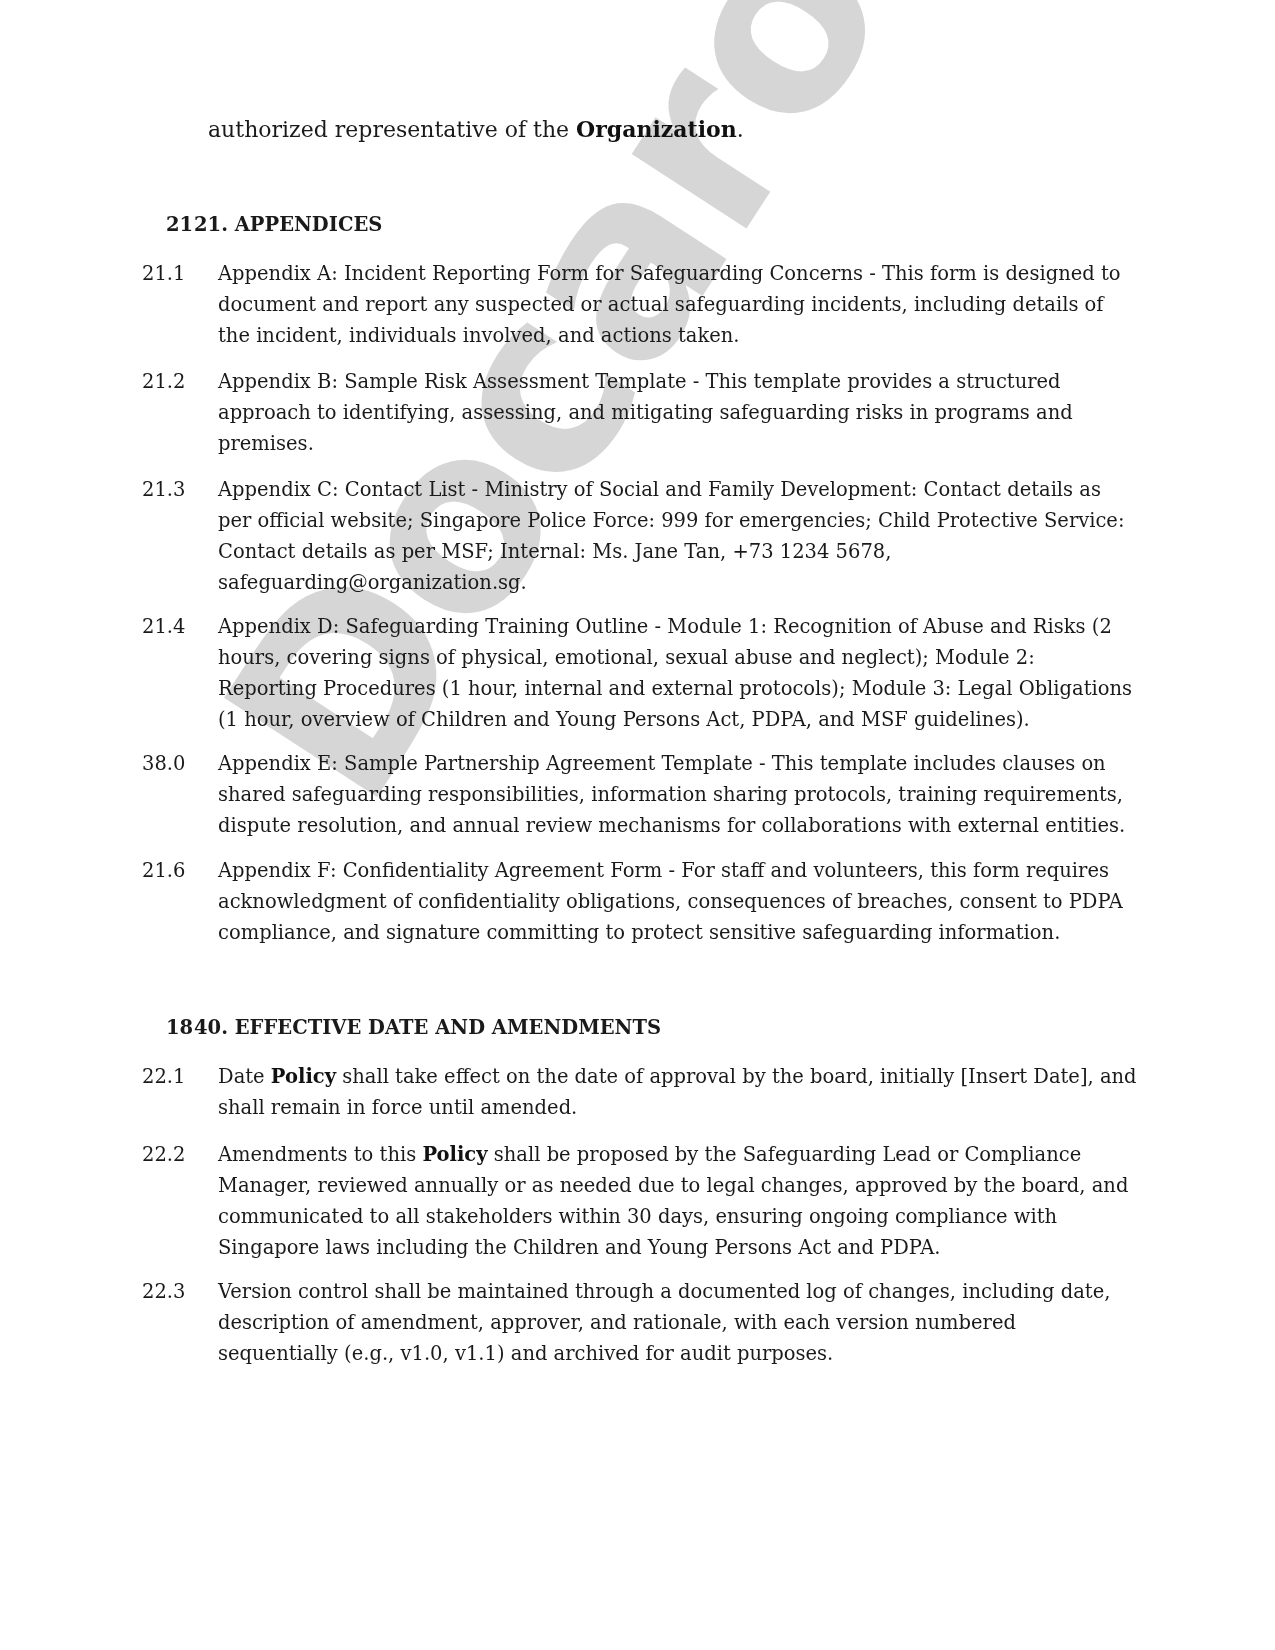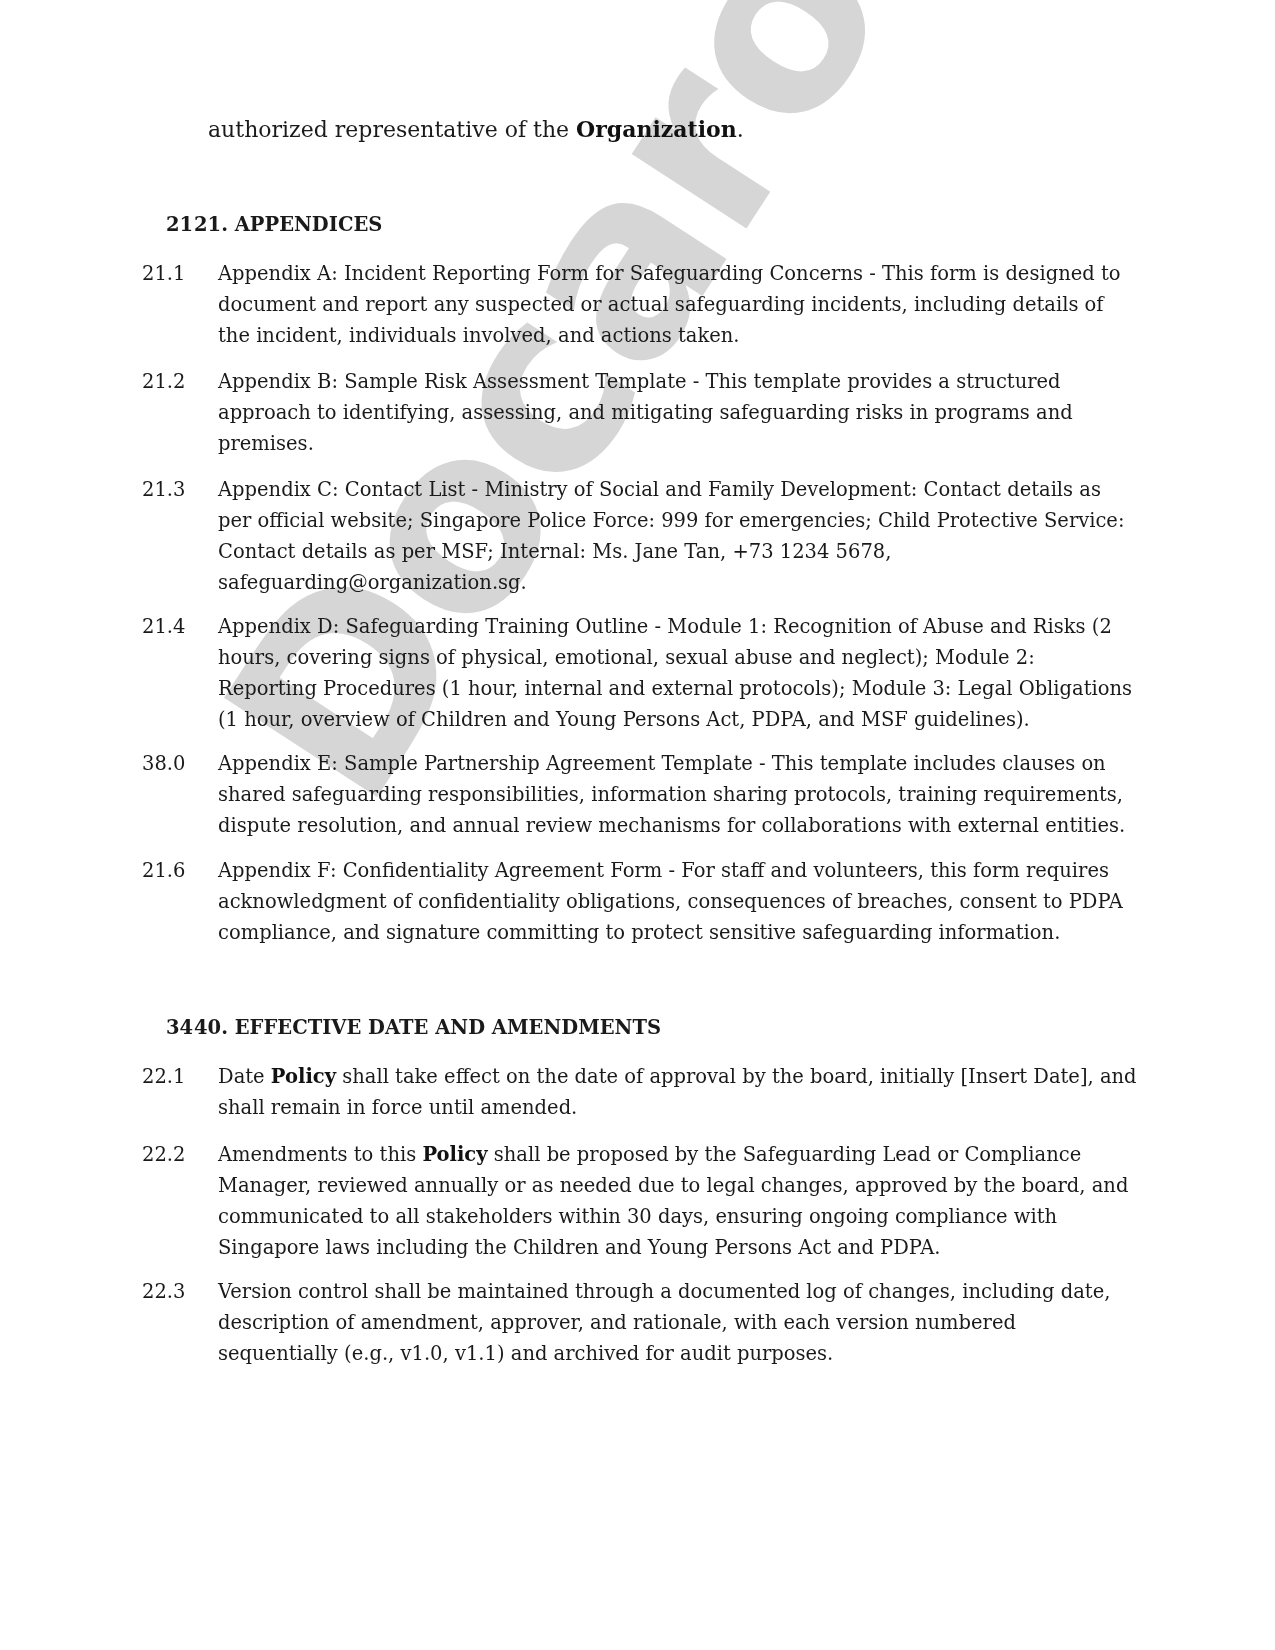--- a/index.html
+++ b/index.html
@@ -55,21 +55,21 @@
     <div class="clause" style="top:748px;">
       <span class="num">38.0</span>
       <span class="text">Appendix E: Sample Partnership Agreement Template - This template includes clauses on shared safeguarding responsibilities, information sharing protocols, training requirements, dispute resolution, and annual review mechanisms for collaborations with external entities.</span>
     </div>
     <div class="clause" style="top:855px;">
       <span class="num">21.6</span>
       <span class="text">Appendix F: Confidentiality Agreement Form - For staff and volunteers, this form requires acknowledgment of confidentiality obligations, consequences of breaches, consent to PDPA compliance, and signature committing to protect sensitive safeguarding information.</span>
     </div>
 
     <div class="heading" style="top:1016px;">
-      <span class="num">34</span>
+      <span class="num">18</span>
       <span class="title">40. EFFECTIVE DATE AND AMENDMENTS</span>
     </div>
 
     <div class="clause" style="top:1061px;">
       <span class="num">22.1</span>
       <span class="text"><span>Date </span><b>Policy</b><span> shall take effect on the date of approval by the board, initially [Insert Date], and shall remain in force until amended.</span></span>
     </div>
     <div class="clause" style="top:1139px;">
       <span class="num">22.2</span>
       <span class="text"><span>Amendments to this </span><b>Policy</b><span> shall be proposed by the Safeguarding Lead or Compliance Manager, reviewed annually or as needed due to legal changes, approved by the board, and communicated to all stakeholders within 30 days, ensuring ongoing compliance with Singapore laws including the Children and Young Persons Act and PDPA.</span></span>

